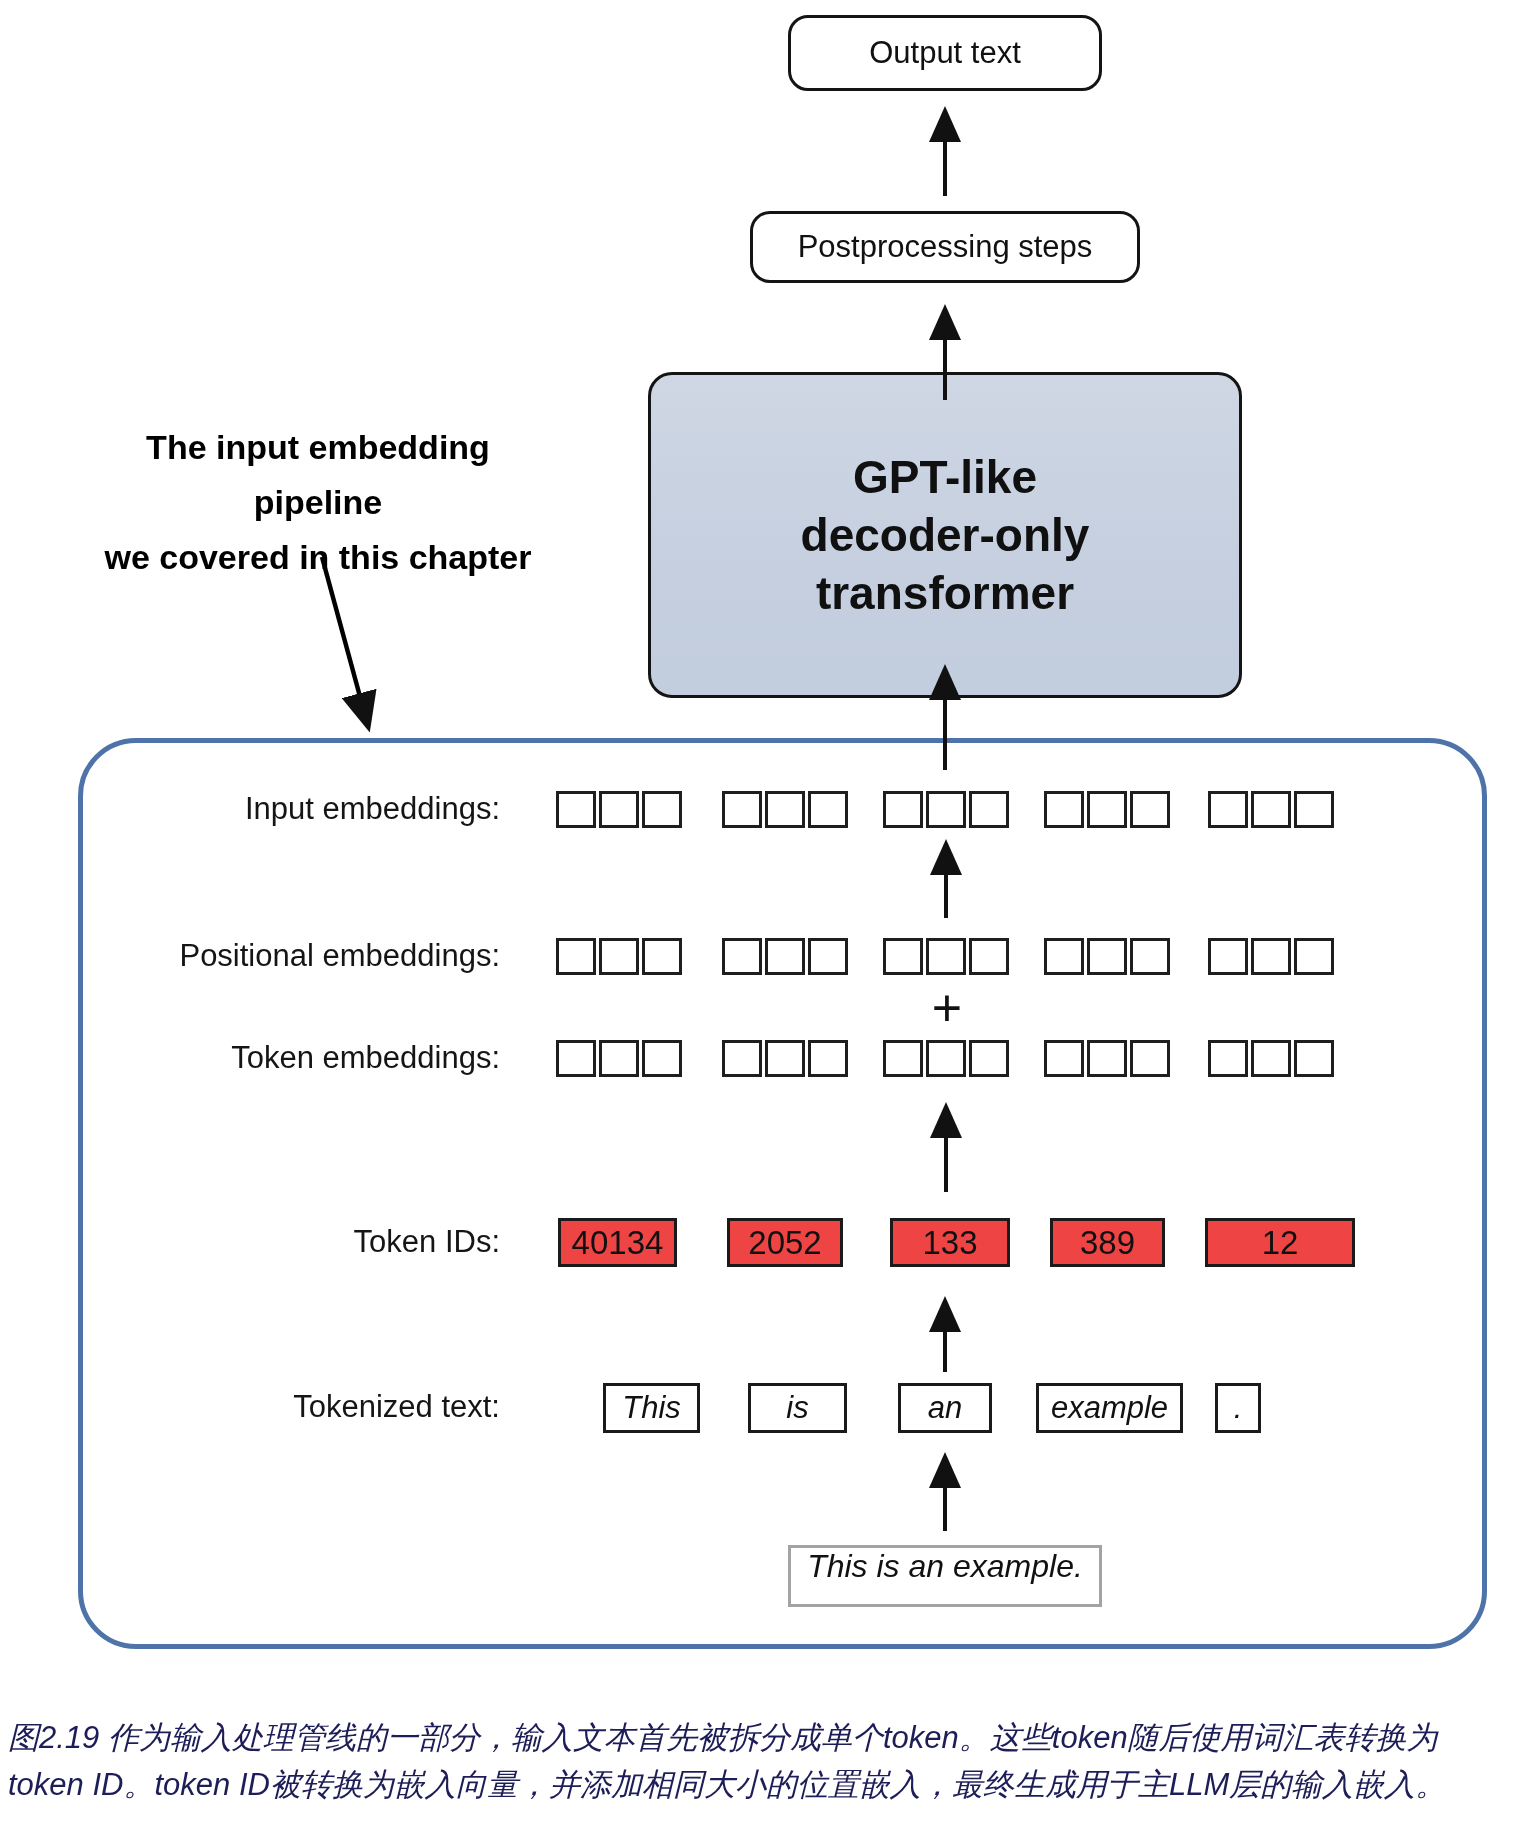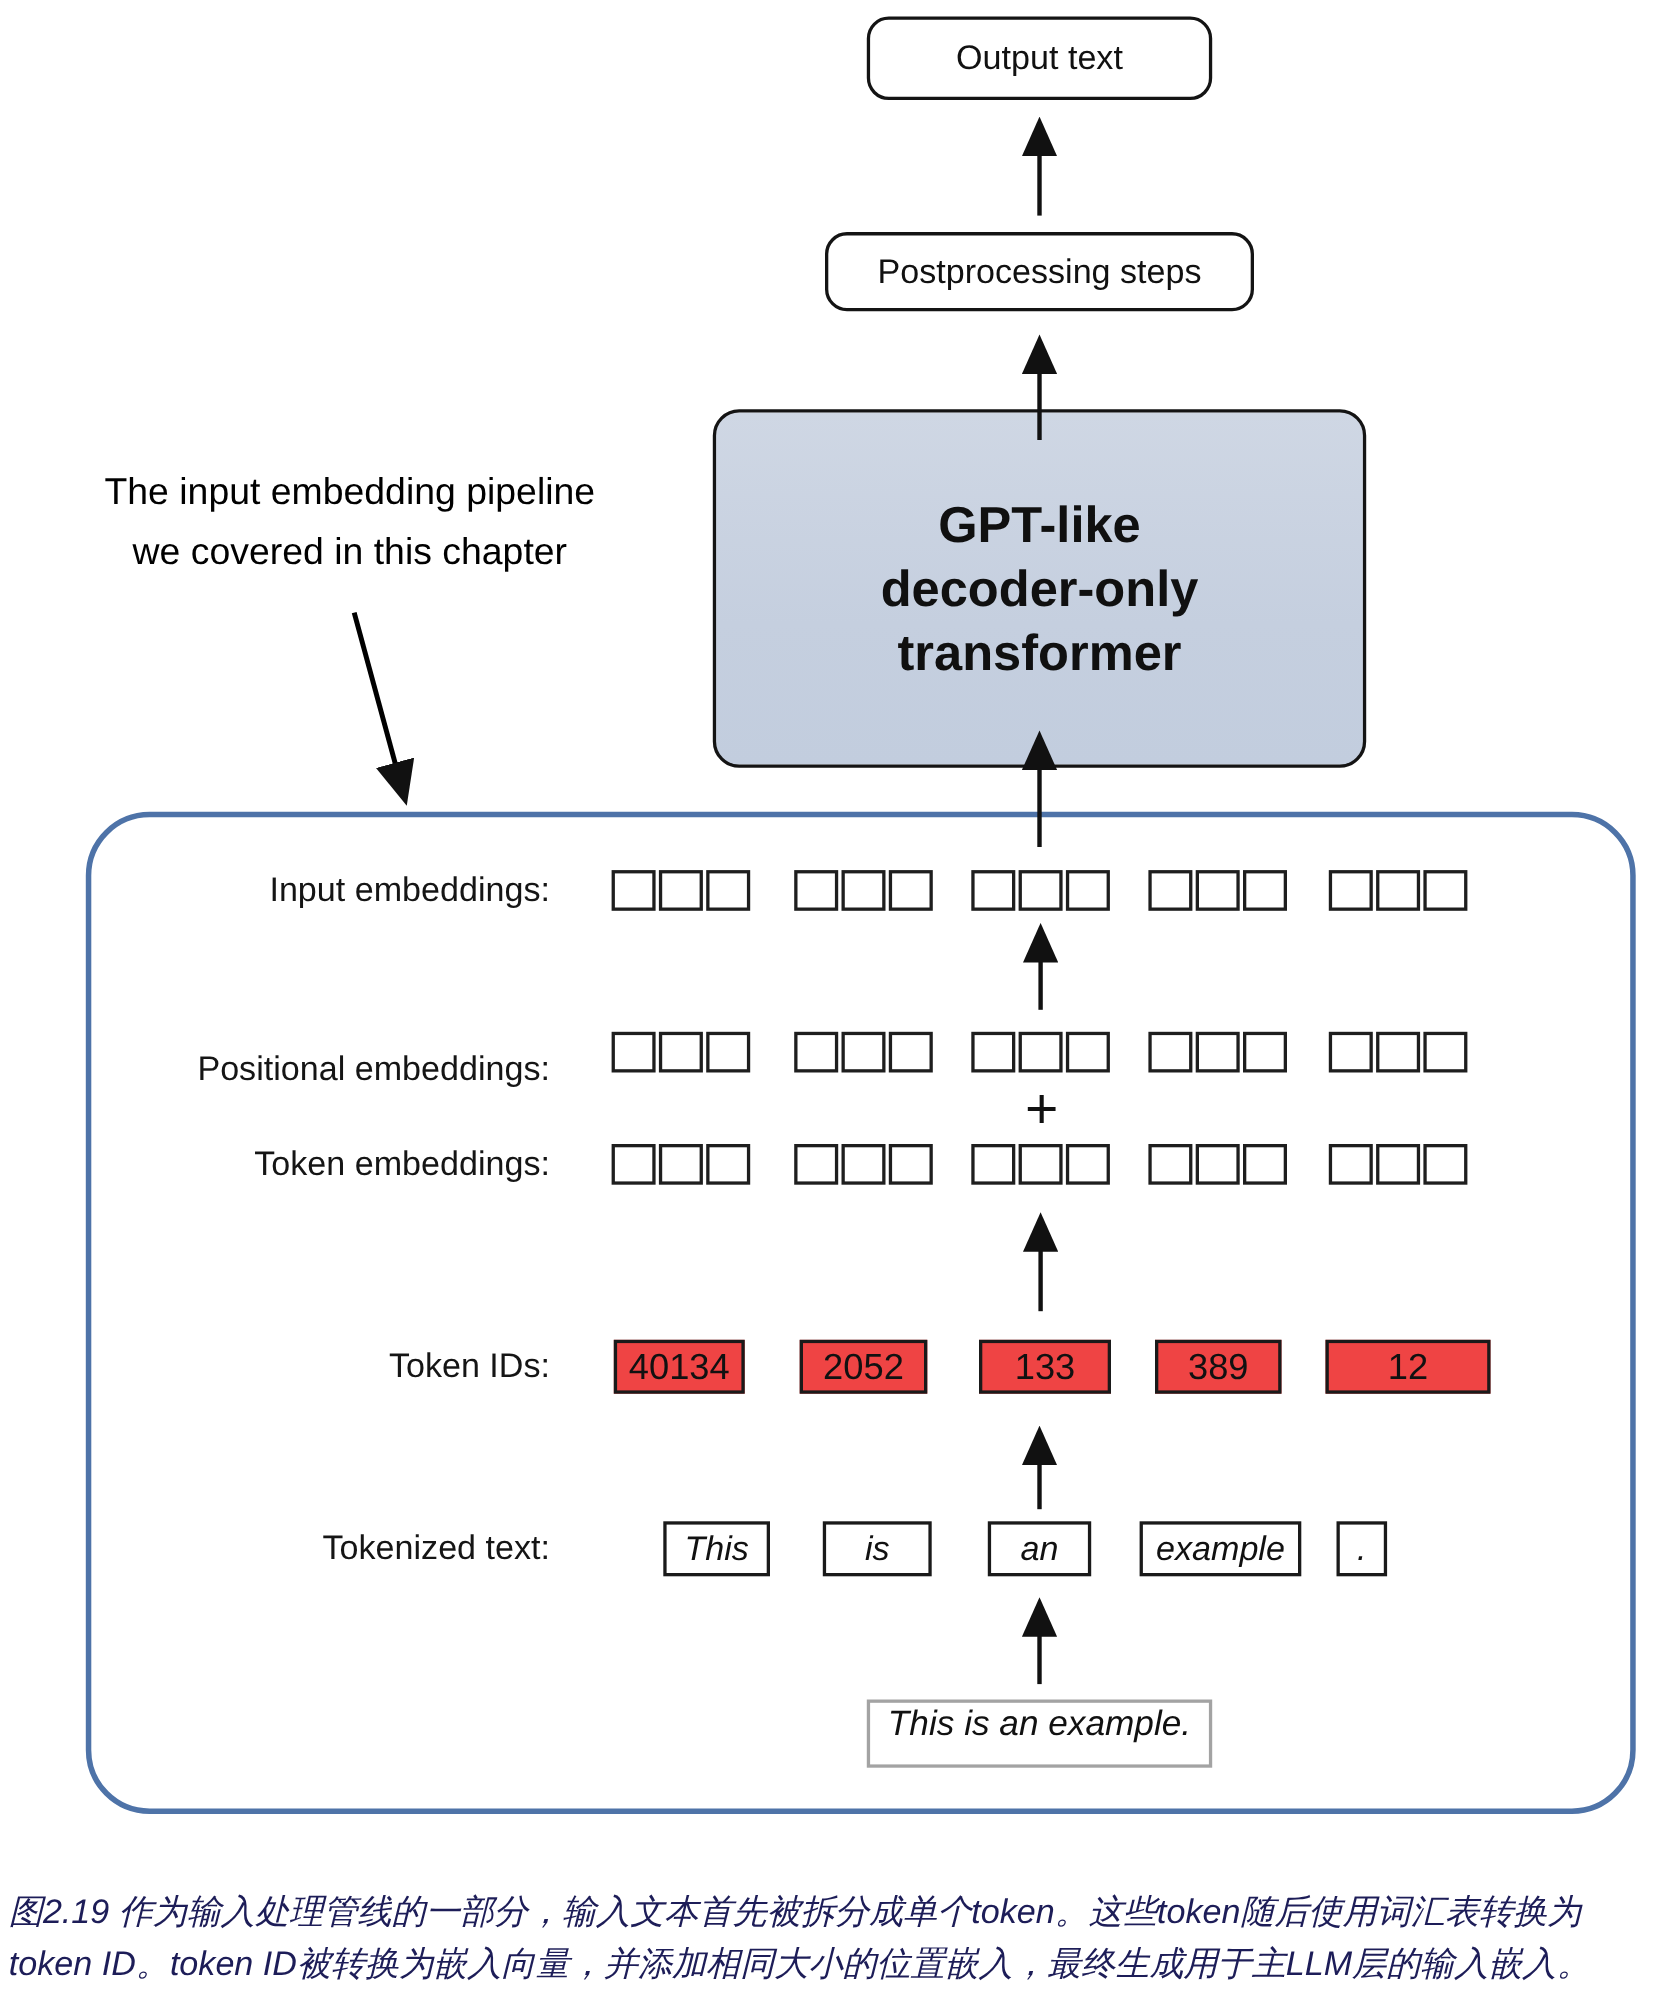--- a/index.html
+++ b/index.html
@@ -10,21 +10,21 @@
   
   .flow-box{border:3px solid #141414;border-radius:20px;background:#fff;
             display:flex;align-items:center;justify-content:center;
             font-size:31px;color:#111;}
   .gpt-box{border:3px solid #141414;border-radius:24px;
            background:linear-gradient(180deg,#cfd7e4 0%,#c5cfdf 60%,#c2cdde 100%);
            display:flex;flex-direction:column;align-items:center;justify-content:center;
            font-size:46px;font-weight:bold;line-height:58px;color:#101010;text-align:center;}
 
   
-  .annotation{font-weight:normal;font-size:34px;line-height:55px;text-align:center;color:#000;}
+  .annotation{font-weight:bold;font-size:34px;line-height:55px;text-align:center;color:#000;}
 
   
   .pipeline-frame{border:5px solid #4e73a8;border-radius:58px;background:#fff;}
 
   
   .row-label{width:440px;text-align:right;font-size:31px;line-height:38px;color:#151515;}
 
   
   .sq-group{display:flex;gap:3px;}
   .sq-group i{display:block;width:40px;height:37px;border:3px solid #1e1e1e;background:#fff;box-sizing:border-box;}
@@ -64,21 +64,21 @@
   </div>
 
   <div class="abs annotation" style="left:88px;top:420px;width:460px;">
     <div>The input embedding pipeline</div>
     <div>we covered in this chapter</div>
   </div>
 
   <div class="abs pipeline-frame" style="left:78px;top:738px;width:1409px;height:911px;"></div>
 
   <div class="abs row-label" style="left:60px;top:790px;">Input embeddings:</div>
-  <div class="abs row-label" style="left:60px;top:937px;margin-top:16px;">Positional embeddings:</div>
+  <div class="abs row-label" style="left:60px;top:937px;">Positional embeddings:</div>
   <div class="abs row-label" style="left:60px;top:1223px;">Token IDs:</div>
   <div class="abs row-label" style="left:60px;top:1039px;">Token embeddings:</div>
   <div class="abs row-label" style="left:60px;top:1388px;">Tokenized text:</div>
 
   <div class="abs sq-group" style="left:556px;top:791px;">
       <i></i>
       <i></i>
       <i></i>
     </div>
   <div class="abs sq-group" style="left:722px;top:791px;">

